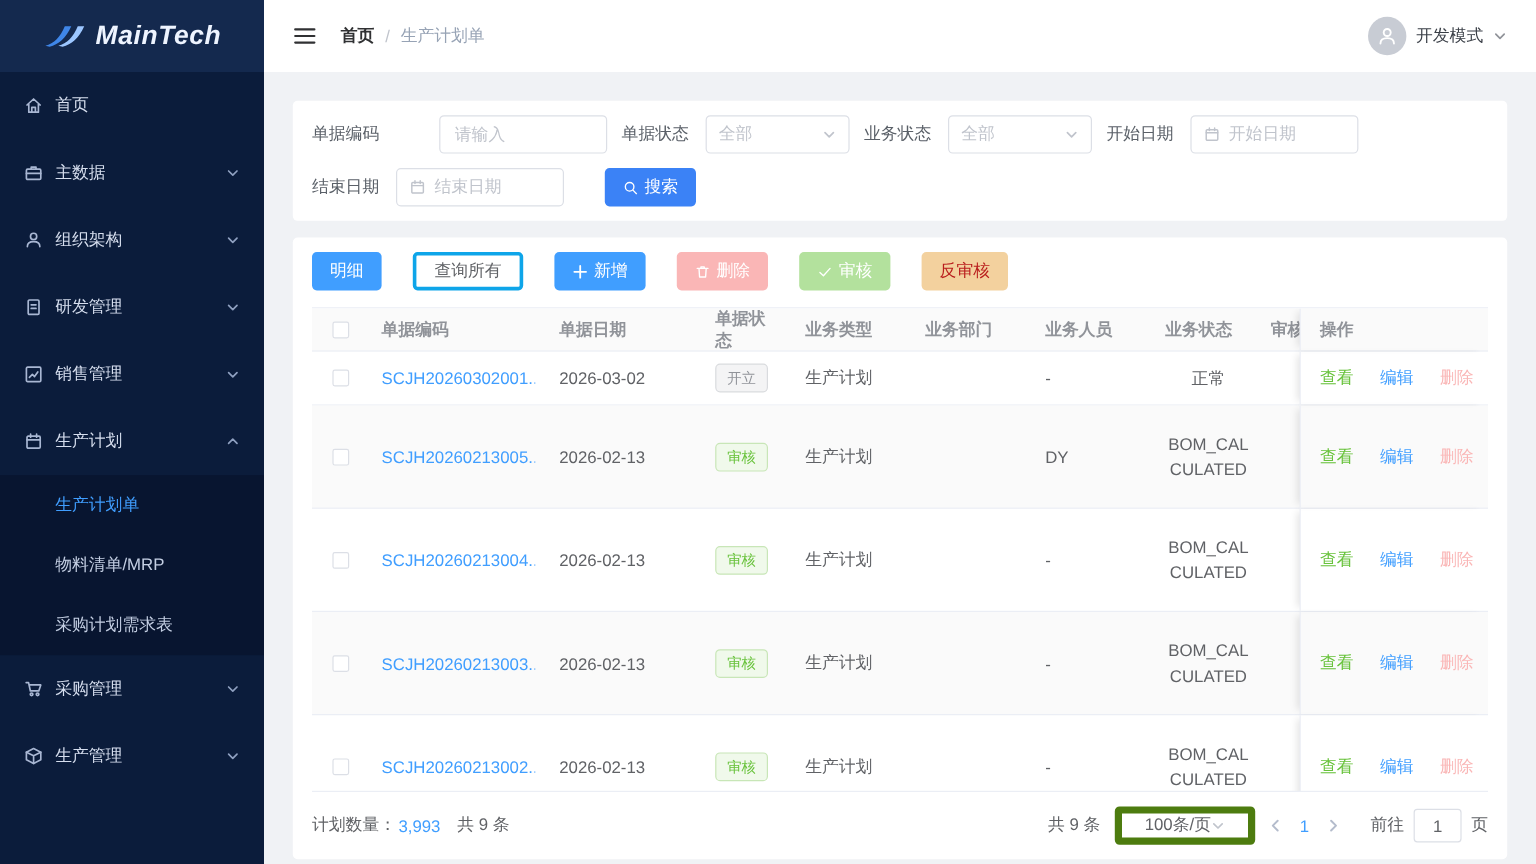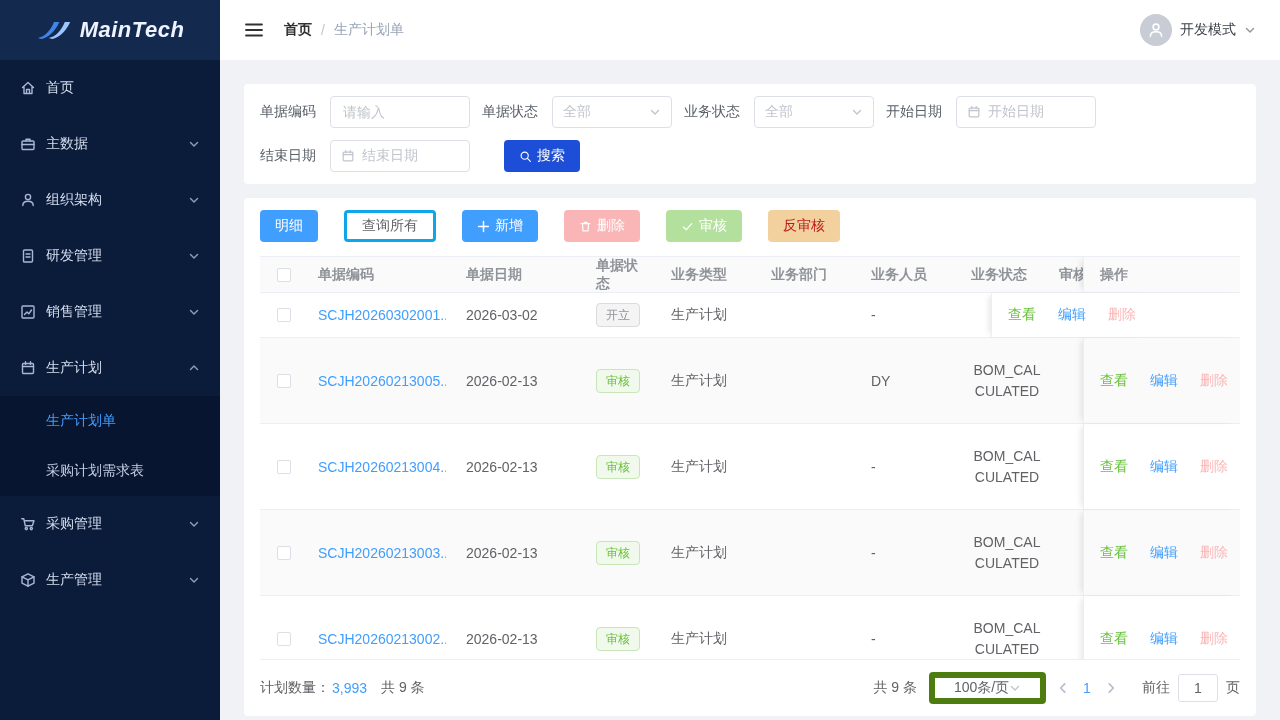--- a/index.html
+++ b/index.html
@@ -44,30 +44,30 @@
   
   .filter-card { background:#fff; border-radius:4px; padding:12px 16px; margin-bottom:14px; }
   .filter-row { display:flex; align-items:center; }
   .filter-row + .filter-row { margin-top:12px; }
   .f-item { display:flex; align-items:center; margin-right:12px; }
   .f-label { color:#5a6068; margin-right:14px; white-space:nowrap; }
   .f-input, .f-select, .f-date {
     height:32px; border:1px solid #dcdfe6; border-radius:4px; background:#fff;
     font-size:14px; color:#606266;
   }
-  .f-input { width:140px; padding:0 12px; outline:none; font-family:inherit; }
+  .f-input { width:140px; padding:0 12px; outline:none; font-family:inherit;margin-left:36px; }
   .f-input::placeholder { color:#c0c4cc; }
   .f-select { width:120px; display:flex; align-items:center; justify-content:space-between; padding:0 10px; color:#c0c4cc; cursor:pointer; }
   .f-select .chev-s { width:12px; height:12px; color:#c0c4cc; }
   .f-date { width:140px; display:flex; align-items:center; gap:7px; padding:0 10px; color:#c0c4cc; cursor:pointer; }
   .cal-ic { width:14px; height:14px; color:#c0c4cc; flex-shrink:0; }
   .btn { height:32px; border:none; border-radius:4px; padding:0 15px; font-size:14px;
          display:inline-flex; align-items:center; gap:5px; cursor:pointer; font-family:inherit; white-space:nowrap; }
   .btn svg { width:13px; height:13px; }
-  .btn-search { background:#1d4ed8; color:#fff; margin-left:22px; }
+  .btn-search { background:#3b82f6; color:#fff; margin-left:22px; }
 
   
   .table-card { background:#fff; border-radius:4px; height:518px; padding:12px 16px 0; display:flex; flex-direction:column; }
   .toolbar { display:flex; gap:26px; flex-shrink:0; }
   .btn-primary { background:#409eff; color:#fff; }
   .btn-plain { background:#fff; border:3px solid #0ea5e9; color:#606266; }
   .btn-danger-dis { background:#fab6b6; color:#fff; cursor:not-allowed; }
   .btn-success-dis { background:#b3e19d; color:#fff; cursor:not-allowed; }
   .btn-warning-dis { background:#f3d19e; color:#b91c1c; cursor:not-allowed; }
 
@@ -189,20 +189,23 @@
           </svg>
         <span class="mi-label">生产计划</span>
         <svg class="chev up stroke" viewBox="0 0 12 12">
             <path d="M2.5 4.5 L6 8 L9.5 4.5"></path>
           </svg>
       </div>
 
       <div class="submenu">
         <div class="submenu-item active">
           <span>生产计划单</span>
+        </div>
+        <div class="submenu-item">
+          <span>物料清单/MRP</span>
         </div>
         <div class="submenu-item">
           <span>采购计划需求表</span>
         </div>
       </div>
 
       <div class="menu-item">
         <svg class="mi-icon stroke" viewBox="0 0 16 16">
             <path d="M1.8 2.8 h2 l1.5 7 h7 L14 4.8 H5"></path>
             <circle cx="6.3" cy="12.6" r="1.1"></circle>
@@ -367,20 +370,21 @@
             <div class="tcell col-code">
                 <a class="lnk-code">SCJH20260302001...</a>
               </div>
             <div class="tcell col-date">2026-03-02</div>
             <div class="tcell col-status">
                 <span class="tag tag-info">开立</span>
               </div>
             <div class="tcell col-btype">生产计划</div>
             <div class="tcell col-dept"></div>
             <div class="tcell col-person">-</div>
+            <div class="tcell col-bstat">正常</div>
             <div class="tcell col-cut"></div>
             <div class="tcell col-ops">
               <a class="op op-view">查看</a>
               <a class="op op-edit">编辑</a>
               <a class="op op-del">删除</a>
             </div>
           </div>
 
           <div class="trow h-lg striped">
             <div class="tcell col-check">

